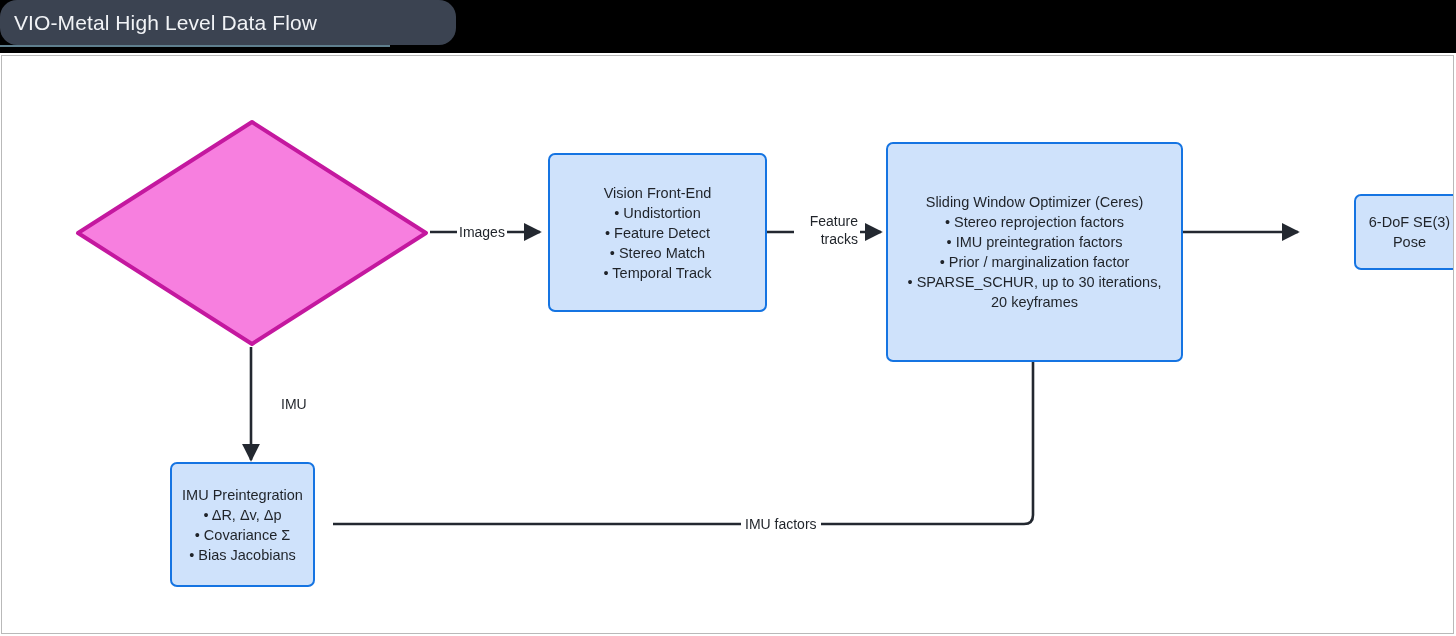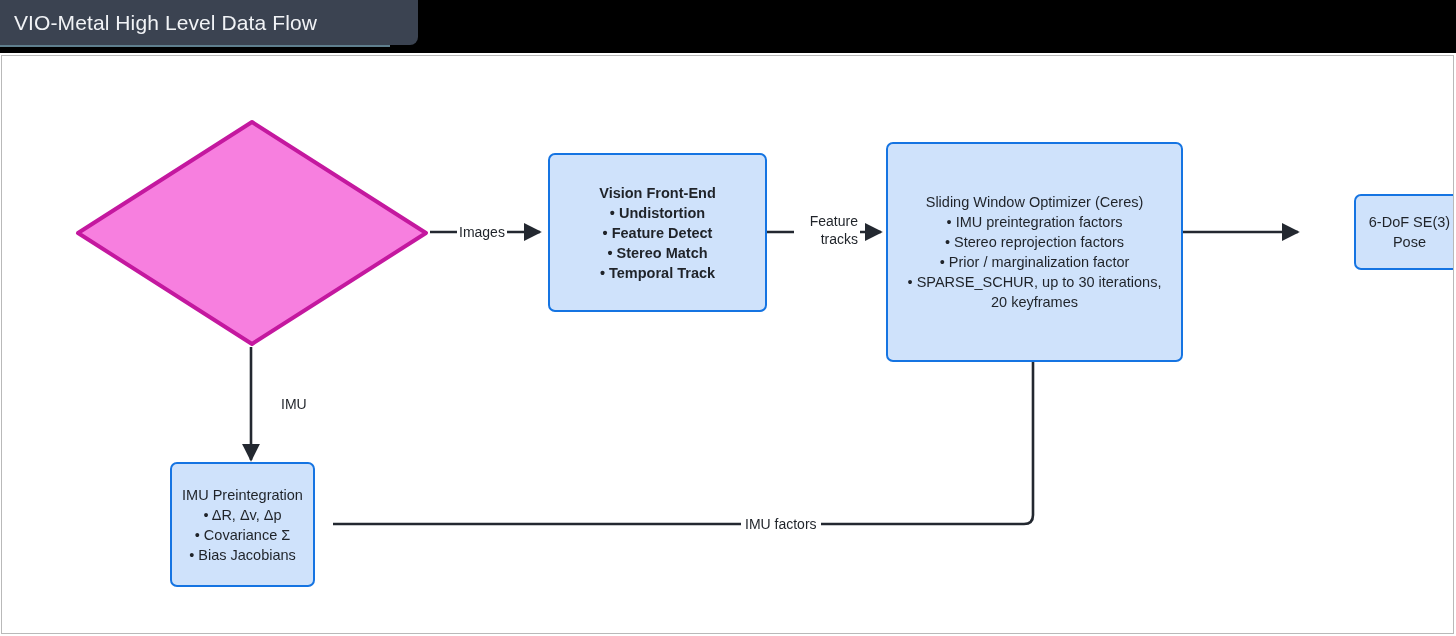--- a/index.html
+++ b/index.html
@@ -20,28 +20,29 @@
   #topband {
     position: absolute;
     left: 0; top: 0;
     width: 1456px;
     height: 53px;
     background: #000000;
   }
   #title-chip {
     position: absolute;
     left: 0; top: 0;
-    width: 418px;
+    width: 456px;
     height: 45px;
     background: #3b4351;
     border-bottom-right-radius: 8px;
     box-sizing: border-box;
     display: flex;
     align-items: center;
     padding-left: 14px;
+    border-radius: 17px;
   }
   #title-chip .ttl {
     color: #f1f3f6;
     font-size: 21px;
     letter-spacing: 0.1px;
     white-space: nowrap;
   }
   #chipline {
     position: absolute;
     left: 0; top: 45px;
@@ -170,35 +171,35 @@
       <path d="M 331 468 L 1022 468 Q 1031 468 1031 459 L 1031 272" fill="none" stroke="#232830" stroke-width="2.6" marker-end="url(#arrow)"></path>
     </g>
   </svg>
 
   <div id="diamond-wrap">
     <svg width="354" height="228" viewBox="0 0 354 228" xmlns="http://www.w3.org/2000/svg">
       <polygon points="177,3 351,114 177,225 3,114" fill="#f77fdf" stroke="#c4189f" stroke-width="4" stroke-linejoin="round"></polygon>
     </svg>
   </div>
 
-  <div class="node boxnode" style="left:546px; top:97px; width:219px; height:159px;font-weight:bold;">
+  <div class="node boxnode" style="left:546px; top:97px; width:219px; height:159px;">
     <div class="inner">
       <span class="hdr">Vision Front-End</span>
       <span class="bullet">• Undistortion</span>
       <span class="bullet">• Feature Detect</span>
       <span class="bullet">• Stereo Match</span>
       <span class="bullet">• Temporal Track</span>
     </div>
   </div>
 
   <div class="node boxnode" style="left:884px; top:86px; width:297px; height:220px;">
     <div class="inner" style="padding:0 10px;">
       <span class="hdr">Sliding Window Optimizer (Ceres)</span>
+      <span class="bullet">• Stereo reprojection factors</span>
       <span class="bullet">• IMU preintegration factors</span>
-      <span class="bullet">• Stereo reprojection factors</span>
       <span class="bullet">• Prior / marginalization factor</span>
       <span class="bullet">• SPARSE_SCHUR, up to 30 iterations, 20 keyframes</span>
     </div>
   </div>
 
   <div class="node boxnode" style="left:1352px; top:138px; width:111px; height:76px;">
     <div class="inner">
       <span class="hdr">6-DoF SE(3)</span>
       <span class="bullet">Pose</span>
     </div>

